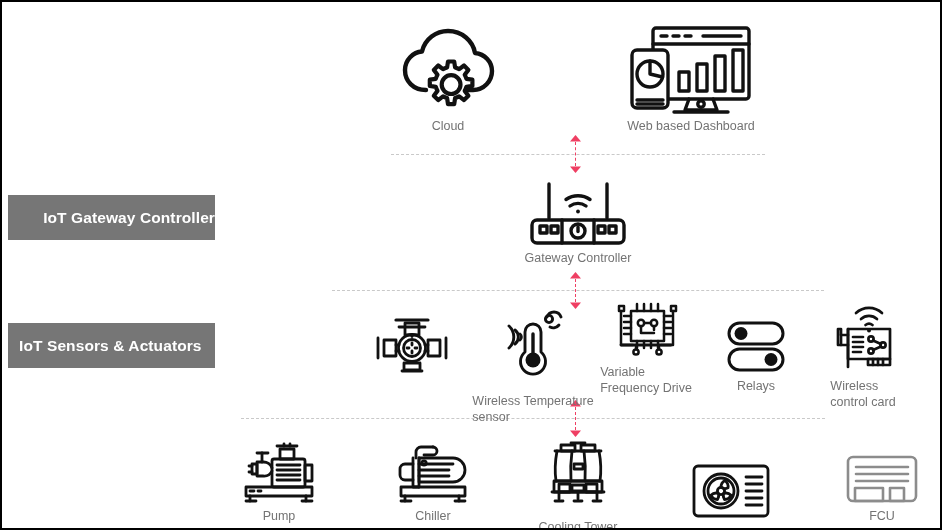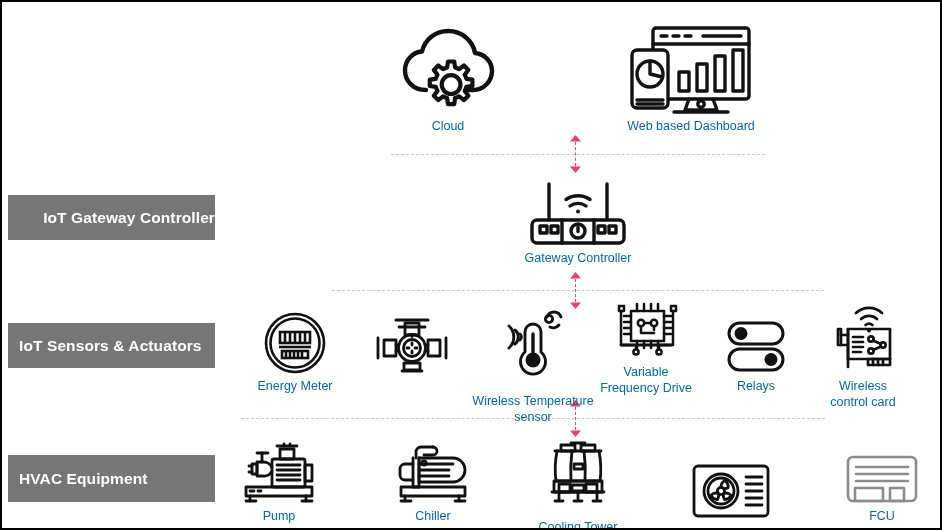--- a/index.html
+++ b/index.html
@@ -9,42 +9,39 @@
     border:2px solid #000000;box-sizing:border-box;overflow:hidden;
   }
   .band-label{
     position:absolute;background:#767676;color:#ffffff;
     font-size:15.5px;font-weight:bold;letter-spacing:.1px;
     display:flex;align-items:center;padding-left:11px;box-sizing:border-box;
   }
   .node{position:absolute;display:flex;flex-direction:column;align-items:center;}
   .node .ico{display:flex;align-items:flex-end;justify-content:center;}
   .node .cap{
-    color:#0369a1;font-size:12.5px;line-height:15.5px;text-align:center;
+    color:#737373;font-size:12.5px;line-height:15.5px;text-align:left;
     margin-top:5px;white-space:pre-line;
   }
   .divider{position:absolute;border-top:1.6px dashed #c9c9c9;}
   .conn{position:absolute;width:14px;display:flex;flex-direction:column;align-items:center;}
   .conn .shaft{width:0;border-left:1.6px dashed #ef3f63;flex:1;}
   .conn svg{display:block;}
   svg{overflow:visible;}
 </style>
 </head>
 <body>
 
 <div id="canvas">
 
   <div class="band-label" style="left:6px;top:193px;width:207px;height:45px;justify-content:flex-end;">
     <span>IoT Gateway Controller</span>
   </div>
   <div class="band-label" style="left:6px;top:321px;width:207px;height:45px;">
     <span>IoT Sensors &amp; Actuators</span>
-  </div>
-  <div class="band-label" style="left:6px;top:453px;width:207px;height:47px;">
-    <span>HVAC Equipment</span>
   </div>
 
   <div class="divider" style="left:389px;top:152px;width:374px;"></div>
   <div class="divider" style="left:330px;top:288px;width:492px;"></div>
   <div class="divider" style="left:239px;top:416px;width:584px;"></div>
 
   <div class="conn" style="left:566px;top:133px;height:38px;">
     <svg width="13" height="7" viewBox="0 0 13 7">
       <path d="M6.5 0 L12 6.5 L1 6.5 Z" fill="#ef3f63"></path>
     </svg>
@@ -129,36 +126,20 @@
           <rect x="73" y="48" width="7" height="7"></rect>
           <rect x="84" y="48" width="7" height="7"></rect>
           <circle cx="53" cy="53" r="7"></circle>
           <path d="M53 49 L53 53.5"></path>
         </g>
       </svg>
     </div>
     <div class="cap">Gateway Controller</div>
   </div>
 
-  <div class="node" style="left:237px;top:310px;width:112px;">
-    <div class="ico" style="height:62px;">
-      <svg width="62" height="62" viewBox="0 0 62 62">
-        <g fill="none" stroke="#111" stroke-width="2.6">
-          <circle cx="31" cy="31" r="29"></circle>
-          <circle cx="31" cy="31" r="24.5"></circle>
-          <rect x="16" y="20" width="30" height="11"></rect>
-          <path d="M21 20 v11 M26 20 v11 M31 20 v11 M36 20 v11 M41 20 v11"></path>
-          <path d="M15 35 L47 35"></path>
-          <rect x="18" y="39" width="26" height="7"></rect>
-          <path d="M22 39 v7 M26 39 v7 M30 39 v7 M34 39 v7 M38 39 v7"></path>
-        </g>
-      </svg>
-    </div>
-    <div class="cap">Energy Meter</div>
-  </div>
 
   <div class="node" style="left:354px;top:310px;width:112px;">
     <div class="ico" style="height:62px;">
       <svg width="76" height="62" viewBox="0 0 76 62">
         <g fill="none" stroke="#111" stroke-width="2.8" stroke-linejoin="round" stroke-linecap="round">
           <circle cx="38" cy="36" r="13.5"></circle>
           <circle cx="38" cy="36" r="8.5"></circle>
           <path d="M38 31 v2 M43 36 h-2 M38 41 v-2 M33 36 h2"></path>
           <rect x="31" y="11" width="14" height="12"></rect>
           <path d="M22 8 L54 8" stroke-width="3.2"></path>

